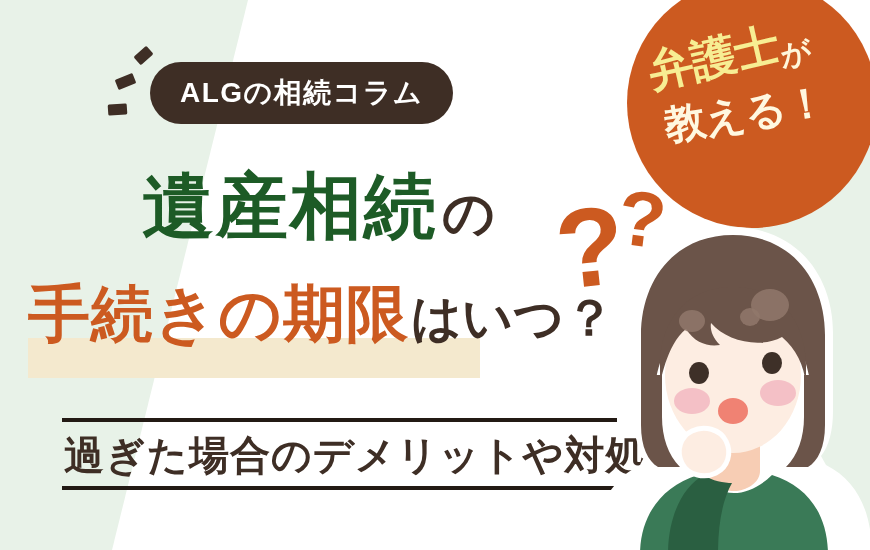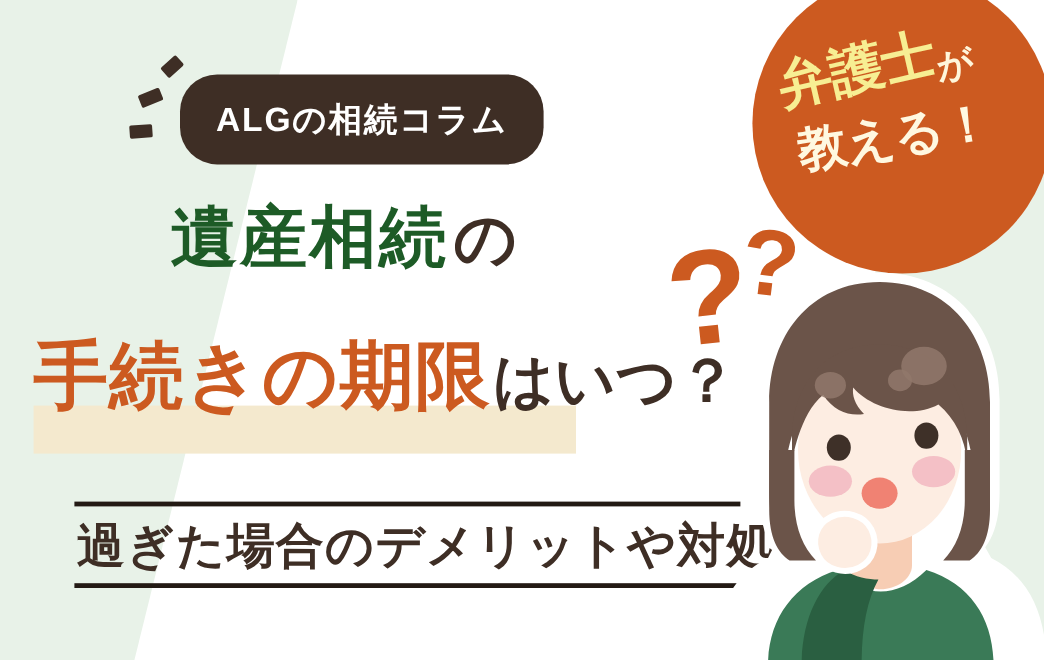--- a/index.html
+++ b/index.html
@@ -84,21 +84,21 @@
     font-weight: bold;
     letter-spacing: -1px;
     white-space: nowrap;
     line-height: 1;
   }
 
   
   .pill {
     position: absolute;
     left: 150px; top: 62px;
-    height: 75px;
+    height: 62px;
     padding: 0 30px;
     border-radius: 31px;
     background: #3E2E25;
     display: flex;
     align-items: center;
     justify-content: center;
     z-index: 6;
   }
   .pill-label {
     color: #ffffff;
@@ -123,21 +123,21 @@
   
   .head1 {
     position: absolute;
     left: 142px; top: 170px;
     z-index: 6;
     white-space: nowrap;
     line-height: 1;
   }
   .head1 .green {
     color: #1D5B26;
-    font-size: 56px;
+    font-size: 72px;
     font-weight: bold;
     letter-spacing: 2px;
   }
   .head1 .no {
     color: #3E2E25;
     font-size: 52px;
     font-weight: bold;
     margin-left: 4px;
   }
 

